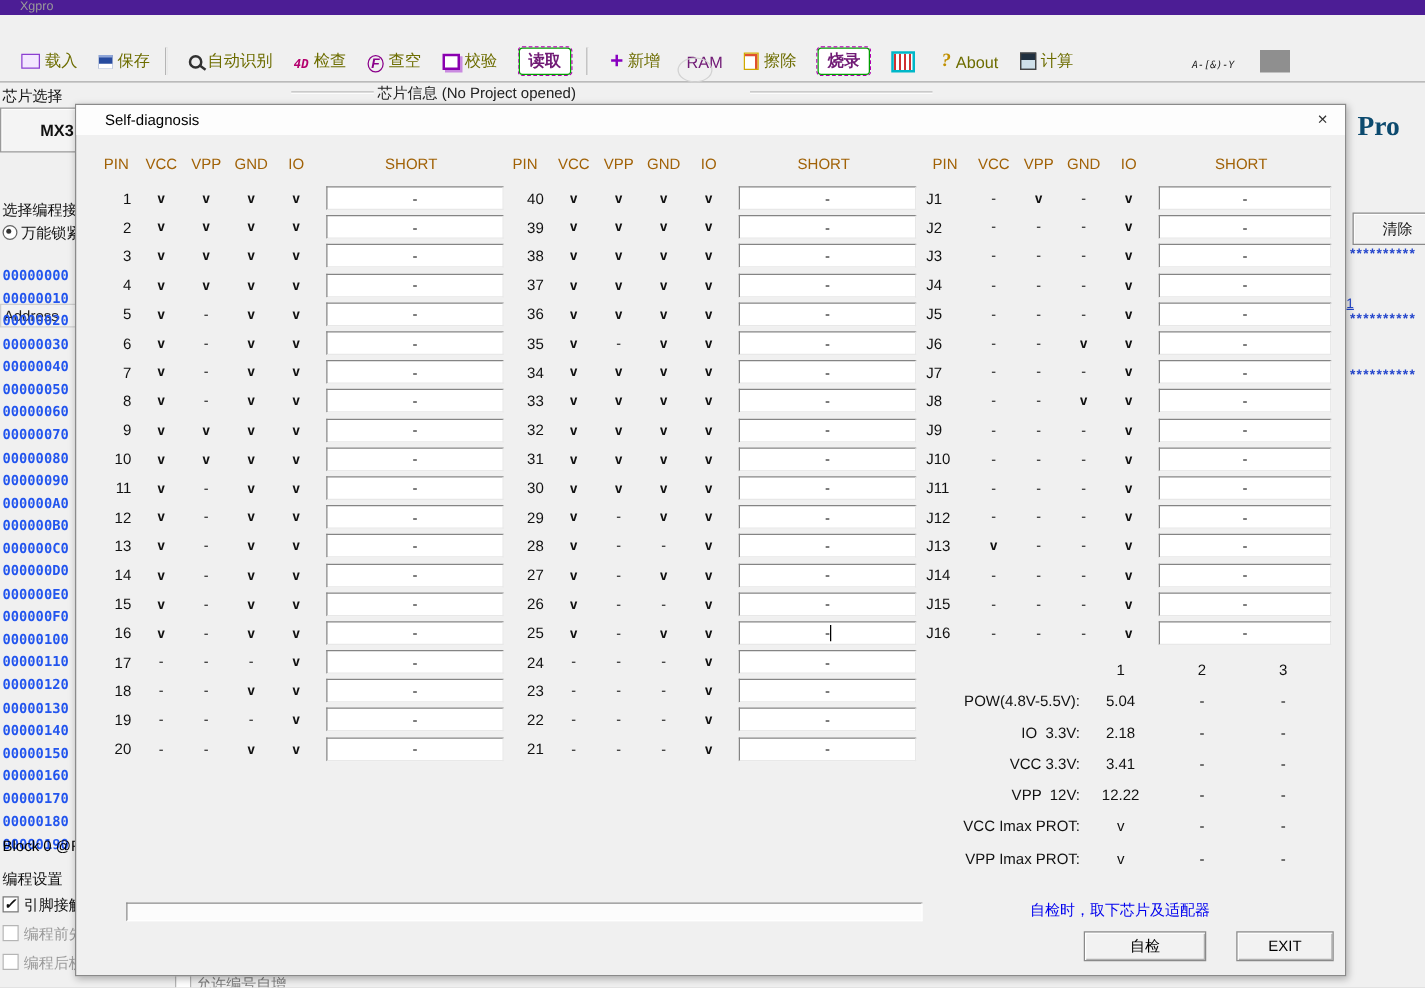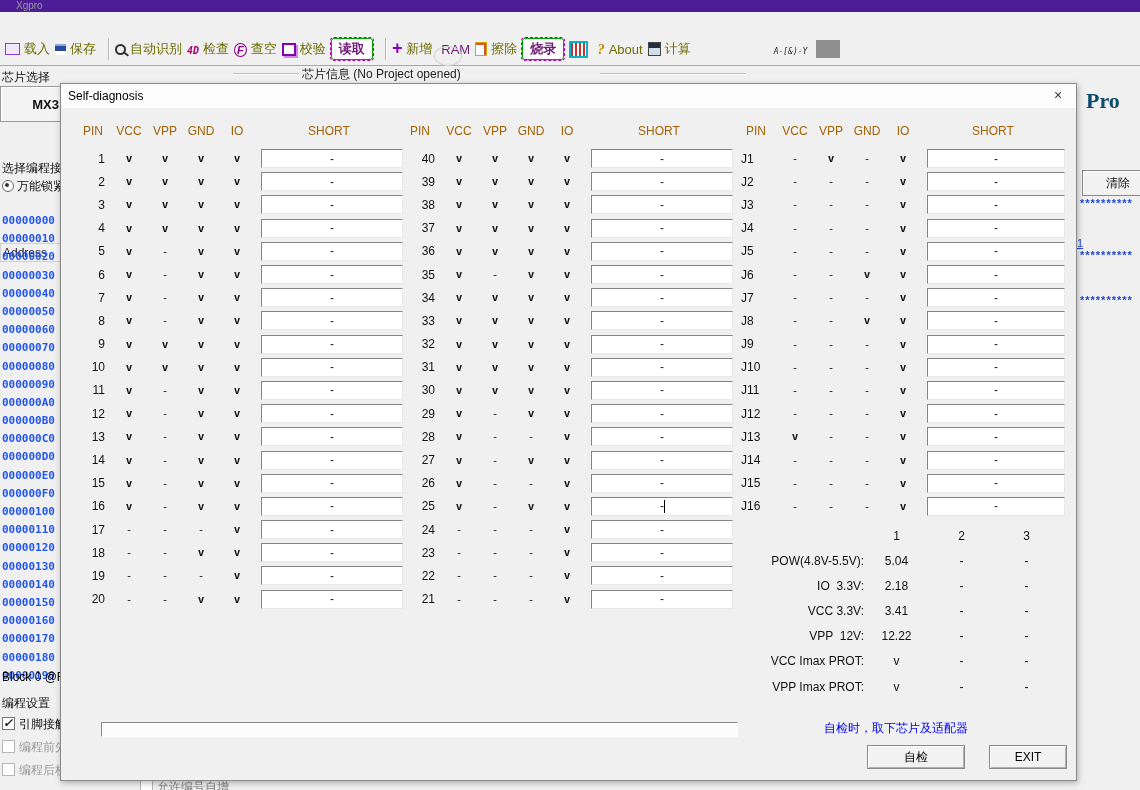--- a/index.html
+++ b/index.html
@@ -5,21 +5,21 @@
   html,body{margin:0;padding:0;background:#d8d8d8;}
   .root{position:relative;width:1140px;height:790px;background:#f0f0f0;overflow:hidden;
         font-family:"Liberation Sans",sans-serif;font-size:12px;color:#111;}
   
   .titlebar{position:absolute;left:0;top:0;width:1140px;height:12px;background:#4c1d95;overflow:hidden;}
   .titlebar span{position:absolute;left:16px;top:0px;color:#9a9a9a;font-size:10px;}
   .menubar{position:absolute;left:0;top:12px;width:1140px;height:21px;background:#f6f6f6;display:flex;align-items:center;}
   .menu-item{padding:0 10px;font-size:12px;color:#1a1a1a;}
   .toolbar{position:absolute;left:0;top:33px;width:1140px;height:32px;background:#f0f0f0;
            border-bottom:1px solid #a8a8a8;display:flex;align-items:center;}
-  .tool-item{display:flex;align-items:center;margin-left:5px;color:#6d6d00;font-size:13px;white-space:nowrap;}
+  .tool-item{display:flex;align-items:center;margin-left:17px;color:#6d6d00;font-size:13px;white-space:nowrap;}
   .tool-item.disabled{color:#701a75;align-items:center;}
   .tool-boxed{border:1px solid #00a000;outline:1px dashed #b000b0;background:#fff;border-radius:3px;
               padding:1px 7px;font-weight:bold;color:#701a75;}
   .tsep{width:1px;height:22px;background:#b5b5b5;border-right:1px solid #fff;margin-left:12px;}
   .tspacer{width:78px;}
   .icn{display:inline-block;margin-right:4px;position:relative;}
   .i-open-folder-icon{width:13px;height:10px;background:#f3e7ff;border:1px solid #8b3fd0;}
   .i-floppy-icon{width:11px;height:11px;background:#274b9f;box-shadow:inset 0 -4px 0 #fff,inset 0 2px 0 #8fa6d8;}
   .i-magnifier-icon{width:7px;height:7px;border:2px solid #303030;border-radius:50%;}
   .i-magnifier-icon::after{content:"";position:absolute;width:6px;height:2px;background:#303030;right:-5px;bottom:-2px;transform:rotate(35deg);}
@@ -62,21 +62,21 @@
             font-size:22px;color:#0c4a6e;}
   .clear-btn{position:absolute;left:7px;top:104px;width:70px;height:24px;background:#f2f2f2;border:1px solid #8a8a8a;
              box-shadow:inset 1px 1px 0 #fff;display:flex;align-items:center;justify-content:center;font-size:12px;}
   .stars{position:absolute;left:5px;color:#2244cc;font-weight:bold;font-size:11px;white-space:nowrap;letter-spacing:1px;}
   .log-one{position:absolute;left:2px;top:171px;color:#2244cc;font-size:11px;text-decoration:underline;}
   .bottom-cb{position:absolute;left:140px;top:779px;color:#7d7d7d;font-size:12px;white-space:nowrap;}
   
   .dialog{position:absolute;left:60px;top:83px;width:1015px;height:696px;background:#f0f0f0;
           border:1px solid #8a8a8a;box-shadow:1px 2px 6px rgba(0,0,0,.28);}
   .dlg-title{position:absolute;left:0;top:0;width:100%;height:24px;background:#fdfdfd;display:flex;align-items:center;}
-  .dlg-title span{margin-left:7px;font-size:12px;color:#000;}
+  .dlg-title span{margin-left:23px;font-size:12px;color:#000;}
   .dlg-close{position:absolute;right:10px;top:3px;width:16px;height:16px;display:flex;align-items:center;
              justify-content:center;font-size:14px;color:#333;}
   .pgroup{position:absolute;top:30px;}
   #pg0{left:20px;width:322px;} #pg1{left:344px;width:328px;} #pg2{left:680px;width:324px;}
   .phead{display:flex;height:33px;align-items:center;font-size:12px;color:#a16207;}
   .prow{display:flex;height:23.2px;align-items:center;}
   .pcell{width:24px;text-align:right;font-size:12px;flex:none;}
   #pg1 .pcell{width:30px;} #pg2 .pcell{width:30px;text-align:left;}
   .marks{display:flex;margin-left:6px;flex:none;}
   .mcell{width:36px;text-align:center;font-size:11px;font-family:"DejaVu Sans Mono",monospace;}

